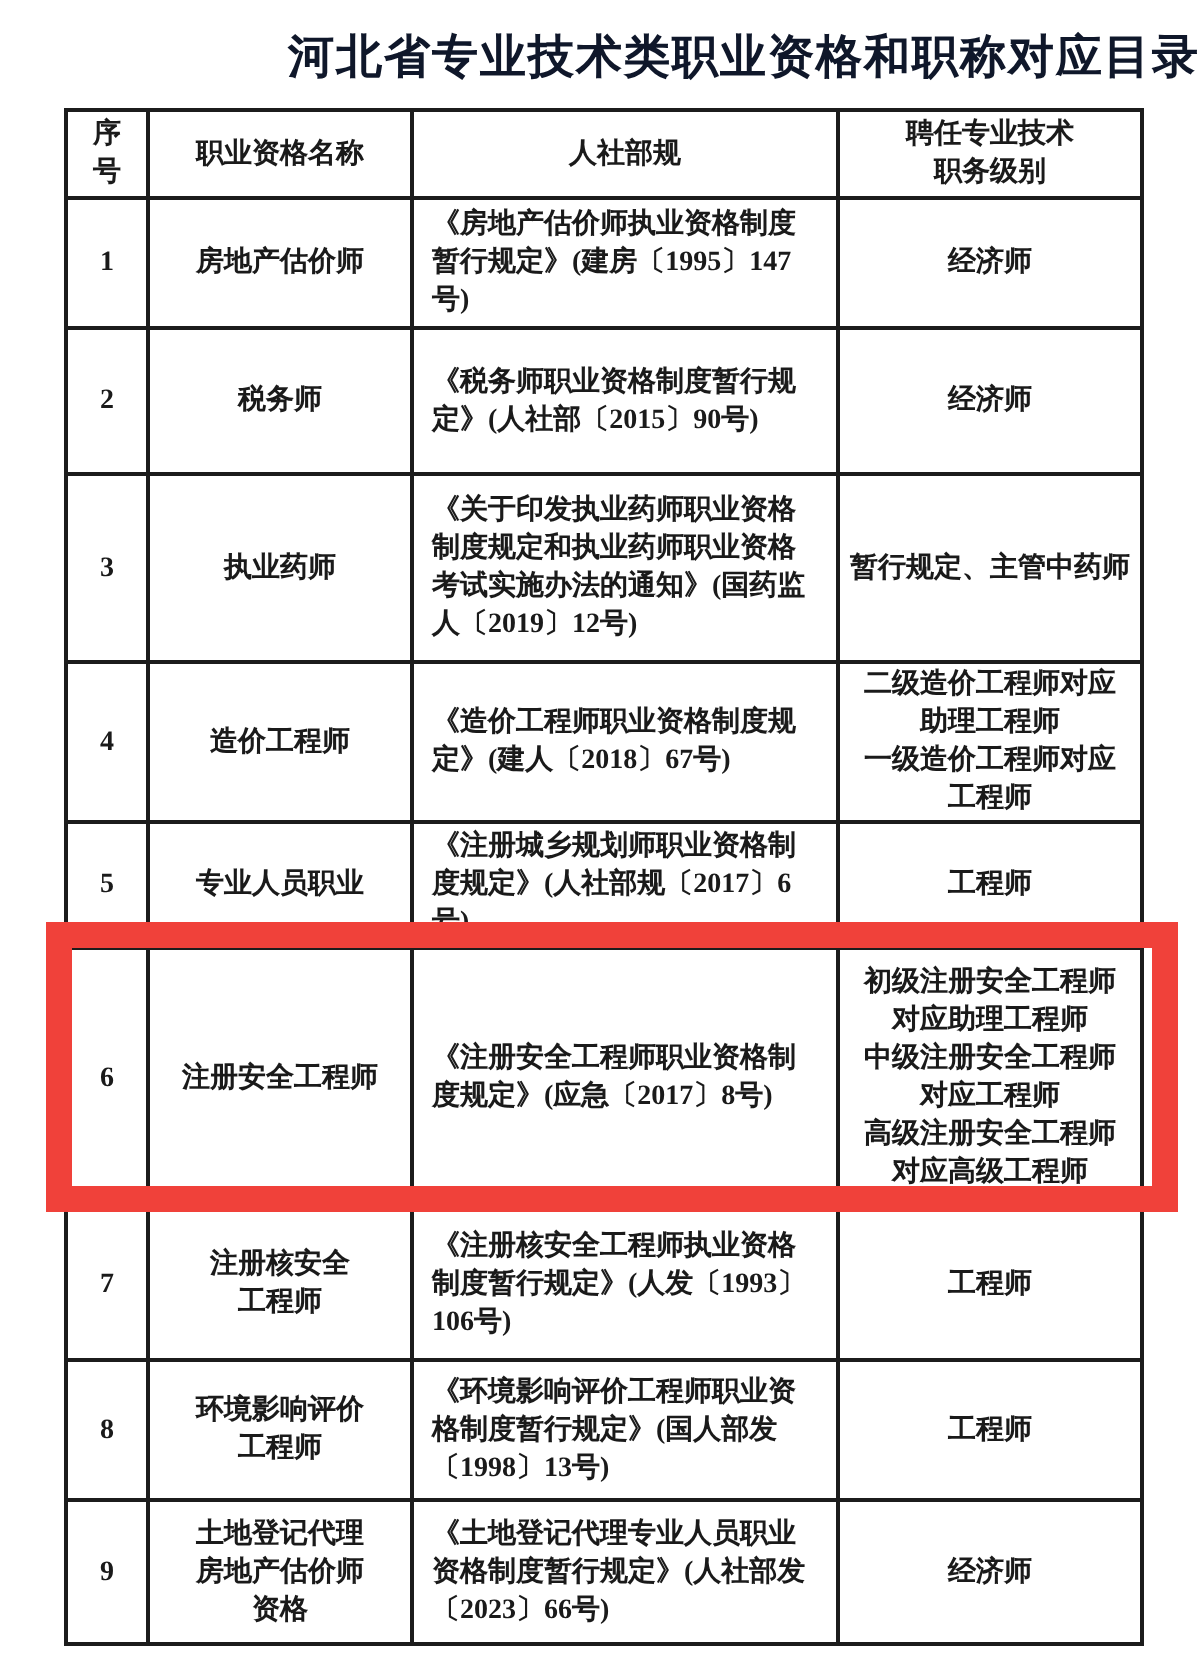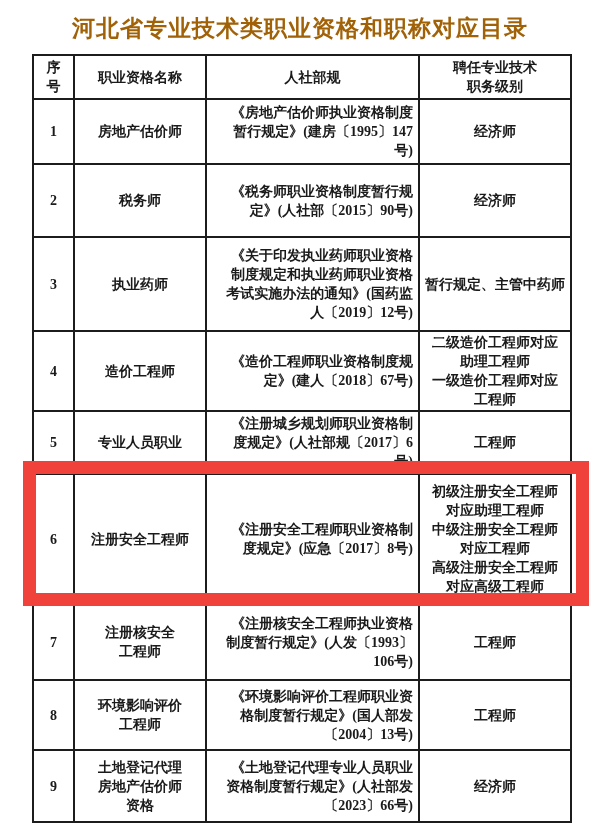--- a/index.html
+++ b/index.html
@@ -12,25 +12,25 @@
     position: relative;
     width: 600px;
     height: 828px;
     background: #ffffff;
     color: #1a1a1a;
     overflow: hidden;
   }
   .title {
     margin: 0;
     padding-top: 13px;
-    text-align: center;
+    text-align: right;
     font-size: 23px;
     font-weight: bold;
     letter-spacing: 1px;
-    color: #a16207;
+    color: #0f172a;
   }
   table.dir-table {
     position: absolute;
     left: 32px;
     top: 54px;
     width: 538px;
     border-collapse: collapse;
     table-layout: fixed;
   }
   table.dir-table, .dir-table th, .dir-table td {
@@ -46,21 +46,21 @@
     line-height: 19px;
     vertical-align: middle;
     text-align: center;
     white-space: pre-line;
     padding: 1px 2px;
     color: #1a1a1a;
     overflow: hidden;
   }
   .dir-table th { font-weight: bold; }
   .dir-table td.doc {
-    text-align: right;
+    text-align: left;
     padding: 1px 5px 1px 9px;
   }
   tr.hrow  { height: 44px; }
   tr.r1 { height: 65px; }
   tr.r2 { height: 73px; }
   tr.r3 { height: 94px; }
   tr.r4 { height: 77px; }
   tr.r5 { height: 63px; }
   tr.r6 { height: 130px; }
   tr.r7 { height: 76px; }
@@ -165,21 +165,21 @@
 制度暂行规定》(人发〔1993〕
 106号)</td>
         <td class="level">工程师</td>
       </tr>
       <tr class="r8">
         <td class="no">8</td>
         <td class="name">环境影响评价
 工程师</td>
         <td class="doc">《环境影响评价工程师职业资
 格制度暂行规定》(国人部发
-〔2004〕13号)</td>
+〔1998〕13号)</td>
         <td class="level">工程师</td>
       </tr>
       <tr class="r9">
         <td class="no">9</td>
         <td class="name">土地登记代理
 房地产估价师
 资格</td>
         <td class="doc">《土地登记代理专业人员职业
 资格制度暂行规定》(人社部发
 〔2023〕66号)</td>

